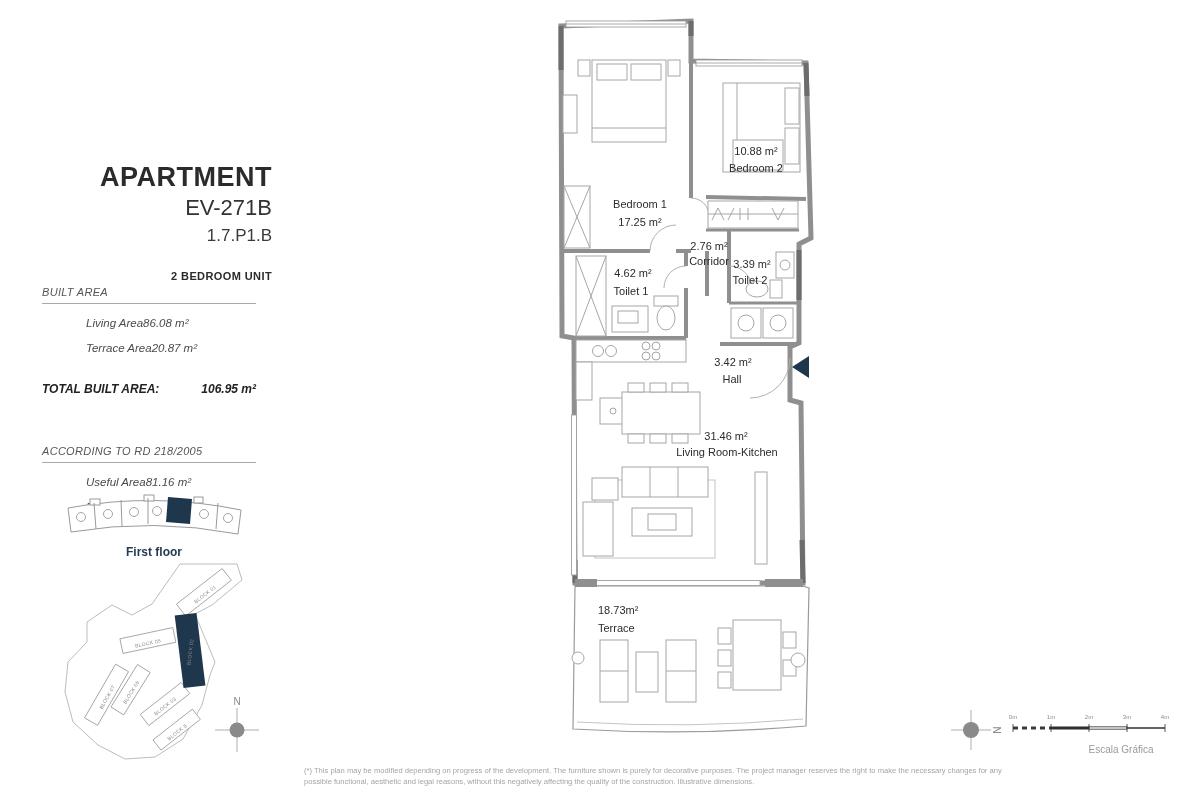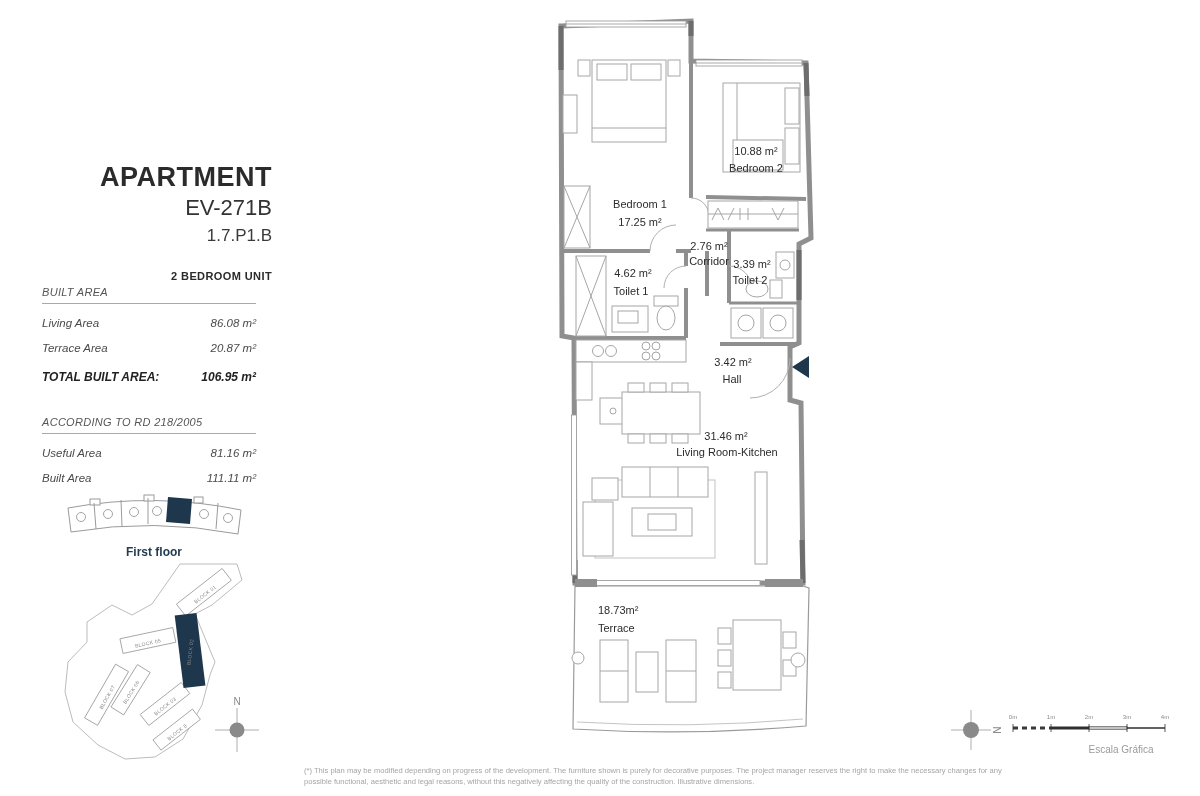--- a/index.html
+++ b/index.html
@@ -10,24 +10,24 @@
   
   #title-block{left:38px;top:162px;width:234px;text-align:right;}
   #apt-title{font-size:27px;font-weight:bold;letter-spacing:.5px;margin:0;color:#2b2b2b;}
   #unit-code{font-size:22px;margin-top:2px;color:#333;}
   #unit-ref{font-size:17px;margin-top:5px;color:#3a3a3a;}
   #unit-type{font-size:11px;font-weight:bold;letter-spacing:.4px;margin-top:24px;color:#2b2b2b;}
 
   #area-table{left:42px;top:286px;width:214px;font-size:11.5px;color:#4a4a4a;font-style:italic;}
   .tbl-header{font-size:11px;color:#555;border-bottom:1px solid #a9a9a9;
               padding-bottom:5px;letter-spacing:.3px;}
-  .tbl-row{display:flex;justify-content:space-between;margin-top:13px;}
-  .tbl-total{display:flex;justify-content:space-between;margin-top:16px;
+  .tbl-row{display:flex;justify-content:flex-start;margin-top:13px;margin-left:44px;}
+  .tbl-total{display:flex;justify-content:space-between;margin-top:28px;
              font-weight:bold;font-size:12px;color:#222;}
-  .tbl-gap{margin-top:32px;}
+  .tbl-gap{margin-top:49px;}
 
   
   #footnote{left:304px;top:765px;width:868px;font-size:7.6px;line-height:11px;color:#a5a5a5;}
 
   svg text{font-family:"Liberation Sans",sans-serif;}
   .room-name,.room-area{font-size:11px;fill:#2b2b2b;}
   .blk-label{font-size:5px;fill:#8a8a8a;letter-spacing:.3px;}
   .tick-label{font-size:6px;fill:#8a8a8a;}
   .gray-label{font-size:10px;fill:#9a9a9a;}
 </style>

